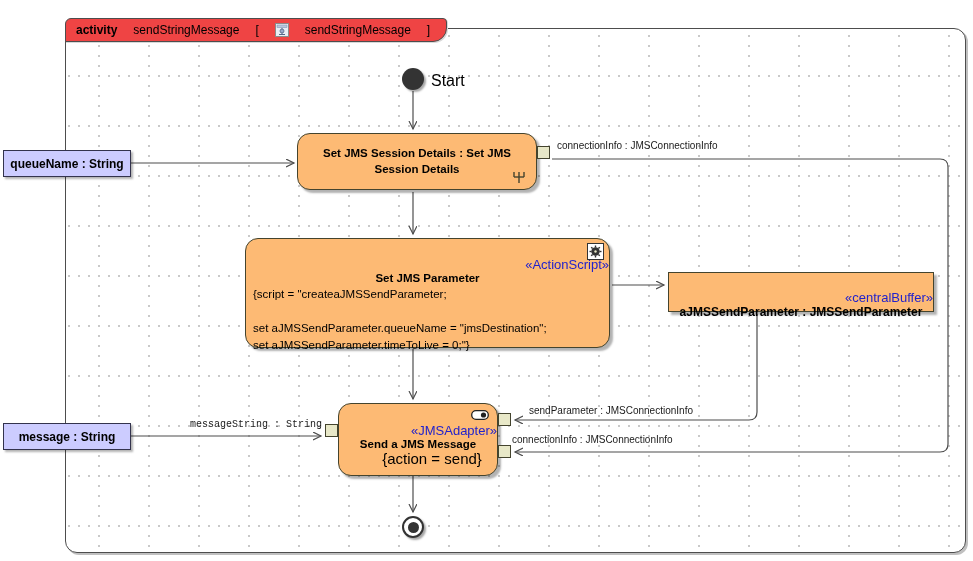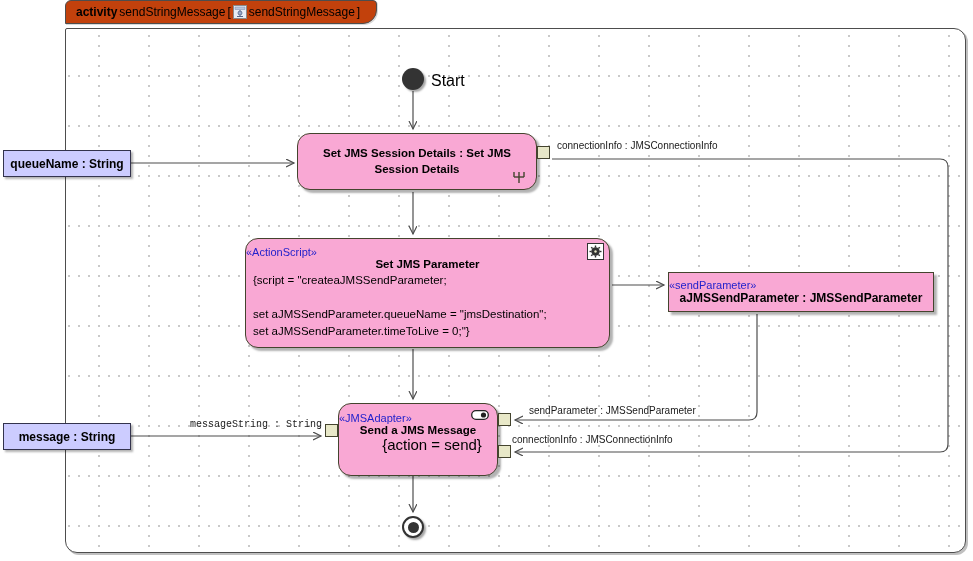--- a/index.html
+++ b/index.html
@@ -13,35 +13,35 @@
     border:1px solid #4d4d4d; border-radius:2px 12px 12px 12px;
     background-color:#ffffff;
     background-image:
       radial-gradient(circle, #c9c9c9 1px, transparent 1.2px),
       radial-gradient(circle, #c9c9c9 1px, transparent 1.2px);
     background-size:10px 50px, 50px 10px;
     background-position:8px 22px, 8px 22px;
     box-shadow:2px 2px 0 #c0c0c0;
   }
   .tab {
-    position:absolute; left:65px; top:0; height:24px;
-    display:inline-flex; align-items:center; gap:2px; padding:0 16px 0 10px;
-    background:#c2410c; border:1px solid #4d4d4d;
+    position:absolute; left:65px; top:18px; height:24px;
+    display:inline-flex; align-items:center; gap:16px; padding:0 16px 0 10px;
+    background:#ef4444; border:1px solid #4d4d4d;
     border-radius:6px 4px 14px 0; z-index:30;
     font-size:12px; white-space:nowrap; box-shadow:1px 1px 0 #d8d8d8;
   }
   .tab b { font-weight:bold; }
 
   
   .node {
-    position:absolute; background:#f9a8d4; border:1px solid #44442e;
+    position:absolute; background:#fdba74; border:1px solid #44442e;
     box-shadow:3px 3px 2px rgba(0,0,0,0.30); z-index:10;
   }
   .rounded { border-radius:13px; }
-  .node .stereo { color:#2222cc; font-size:11px; text-align:left; padding-top:6px; }
+  .node .stereo { color:#2222cc; font-size:13px; text-align:right; padding-top:17px; }
   .node .title  { font-weight:bold; font-size:11.5px; text-align:center; }
   .param {
     position:absolute; background:#ccccff; border:1px solid #33334d;
     box-shadow:2px 2px 2px rgba(0,0,0,0.30); z-index:12;
     display:flex; align-items:center; justify-content:center;
     font-weight:bold; font-size:12px;
   }
   .pin {
     position:absolute; width:13px; height:13px; background:#e8e8c8;
     border:1px solid #44442e; z-index:11;
@@ -162,21 +162,21 @@
         <line x1="4.2" y1="4.2" x2="5.6" y2="5.6"></line>
           <line x1="11.4" y1="11.4" x2="12.8" y2="12.8"></line>
         <line x1="12.8" y1="4.2" x2="11.4" y2="5.6"></line>
           <line x1="5.6" y1="11.4" x2="4.2" y2="12.8"></line>
       </g>
       <circle cx="8.5" cy="8.5" r="1.2" fill="#e8e8c8"></circle>
     </svg>
   </div>
 
   <div id="buffer-node" class="node">
-    <div class="stereo">«sendParameter»</div>
+    <div class="stereo">«centralBuffer»</div>
     <div class="title">aJMSSendParameter : JMSSendParameter</div>
   </div>
 
   <div id="action-send" class="node rounded">
     <div class="stereo">«JMSAdapter»</div>
     <div class="title">Send a JMS Message</div>
     <div class="constraint">{action = send}</div>
     <svg class="corner-icon" style="top:6px; right:8px;" width="18" height="10" viewBox="0 0 18 10">
       <rect x="0.7" y="0.7" width="16.6" height="8.6" rx="4.3" fill="#ffffff" stroke="#222" stroke-width="1.3"></rect>
       <circle cx="12.5" cy="5" r="2.6" fill="#222"></circle>
@@ -184,17 +184,17 @@
   </div>
   <div class="pin" style="left:325px; top:424px;"></div>
   <div class="pin" style="left:498px; top:413px;"></div>
   <div class="pin" style="left:498px; top:445px;"></div>
 
   <div id="final-node">
     <div class="dot"></div>
   </div>
 
   <div class="edge-label" style="left:557px; top:140px;">connectionInfo : JMSConnectionInfo</div>
-  <div class="edge-label" style="left:529px; top:405px;">sendParameter : JMSSendParameter</div>
+  <div class="edge-label" style="left:529px; top:405px;">sendParameter : JMSConnectionInfo</div>
   <div class="edge-label" style="left:512px; top:434px;">connectionInfo : JMSConnectionInfo</div>
   <div class="edge-label" style="left:190px; top:419px;font-family:Liberation Mono, monospace;">messageString : String</div>
 
 </div>
 
 </body></html>

